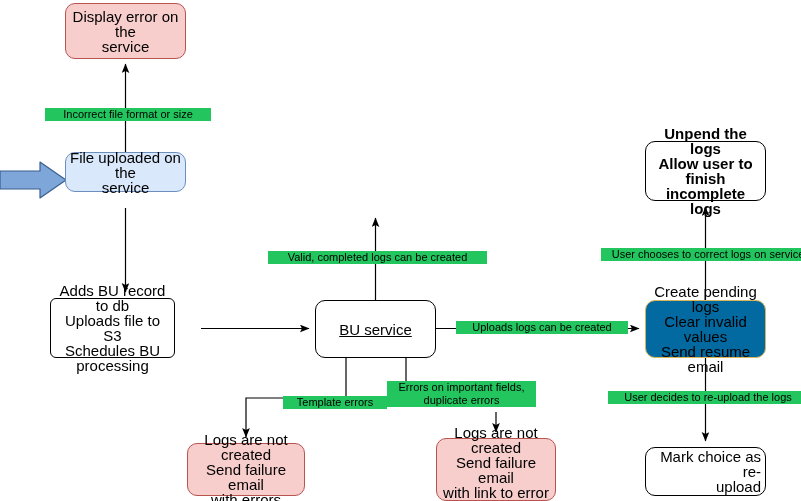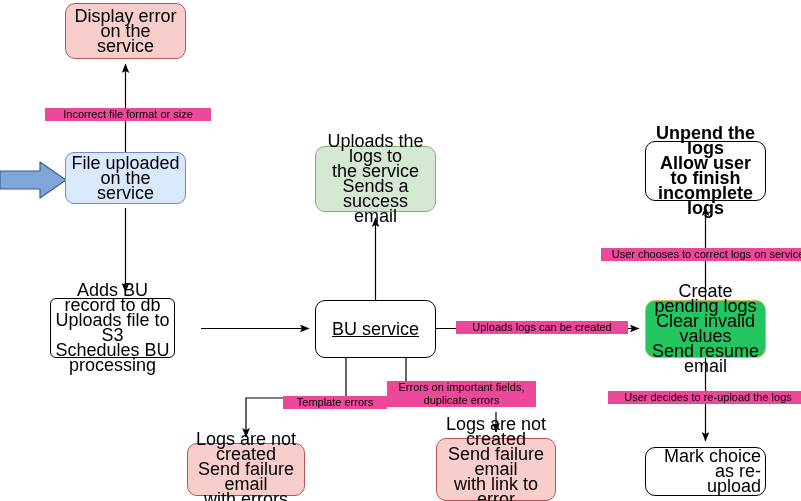--- a/index.html
+++ b/index.html
@@ -20,41 +20,41 @@
   .node {
     position: absolute;
     box-sizing: border-box;
     border: 1.2px solid #000000;
     border-radius: 10px;
     display: flex;
     align-items: center;
     justify-content: center;
     text-align: center;
     color: #000000;
-    font-size: 18px;
+    font-size: 15px;
     line-height: 15px;
     font-family: "Liberation Sans", sans-serif;
     white-space: pre-line;
     padding: 2px 4px;
   }
   .node.white  { background: #ffffff; }
   .node.pink   { background: #f8cecc; border-color: #b85450; }
   .node.blue   { background: #dae8fc; border-color: #6c8ebf; }
   .node.green  { background: #d5e8d4; border-color: #82b366; }
-  .node.yellow { background: #22c55e; border-color: #d6b656; }
+  .node.yellow { background: #0369a1; border-color: #d6b656; }
 
   .edge-label {
     position: absolute;
     font-size: 11px;
     line-height: 13px;
     color: #000000;
     text-align: center;
     white-space: pre-line;
     font-family: "Liberation Sans", sans-serif;
-    background: #ec4899;
+    background: #22c55e;
     padding: 0 2px;
   }
   svg.edges {
     position: absolute;
     left: 0;
     top: 0;
     width: 801px;
     height: 501px;
     pointer-events: none;
   }
@@ -113,47 +113,44 @@
   </svg>
 
   <div class="blue-arrow" style="left:0px; top:160px;">
     <svg width="70" height="40" viewBox="0 0 70 40">
       <path d="M0,11 L40,11 L40,2 L66,20 L40,38 L40,29 L0,29 Z" fill="#7ea6d9" stroke="#3a5f8f" stroke-width="1.2" stroke-linejoin="round"></path>
     </svg>
   </div>
 
   <div class="node pink" style="left:65px;  top:3px;   width:121px; height:56px;">Display error on the
 service</div>
-  <div class="node blue" style="left:65px;  top:152px; width:121px; height:52px;border-radius:9px;">File uploaded on the
+  <div class="node blue" style="left:65px;  top:152px; width:121px; height:40px;">File uploaded on the
 service</div>
   <div class="node white" style="left:50px;  top:298px; width:125px; height:60px;border-radius:6px;">Adds BU record to db
 Uploads file to S3
 Schedules BU processing</div>
-  <div class="node green" style="left:315px; top:146px; width:121px; height:66px;">Uploads the logs to
-the service
-Sends a success
-email</div>
   <div class="node white" style="left:315px; top:300px; width:121px; height:58px;text-decoration:underline;">BU service</div>
   <div class="node white" style="left:645px; top:141px; width:121px; height:60px;font-weight:bold;">Unpend the logs
 Allow user to finish
 incomplete logs</div>
   <div class="node yellow" style="left:645px; top:300px; width:121px; height:58px;">Create pending logs
 Clear invalid values
 Send resume email</div>
   <div class="node pink" style="left:187px; top:443px; width:118px; height:53px;">Logs are not created
 Send failure email
 with errors</div>
   <div class="node pink" style="left:436px; top:438px; width:120px; height:63px;">Logs are not created
 Send failure email
 with link to error
 summary</div>
   <div class="node white" style="left:645px; top:447px; width:121px; height:49px;text-align:right;">Mark choice as re-
 upload</div>
 
   <div class="edge-label" style="left:45px;  top:108px; width:162px;">Incorrect file format or size</div>
+  <div class="edge-label" style="left:268px; top:251px; width:215px;">Valid, completed logs can be created</div>
   <div class="edge-label" style="left:456px; top:321px; width:168px;">Uploads logs can be created</div>
   <div class="edge-label" style="left:601px; top:248px; width:210px;">User chooses to correct logs on service</div>
   <div class="edge-label" style="left:283px; top:396px; width:100px;">Template errors</div>
   <div class="edge-label" style="left:387px; top:381px; width:145px;">Errors on important fields,
 duplicate errors</div>
   <div class="edge-label" style="left:608px; top:391px; width:196px;">User decides to re-upload the logs</div>
 
 </div>
 
 </body></html>

